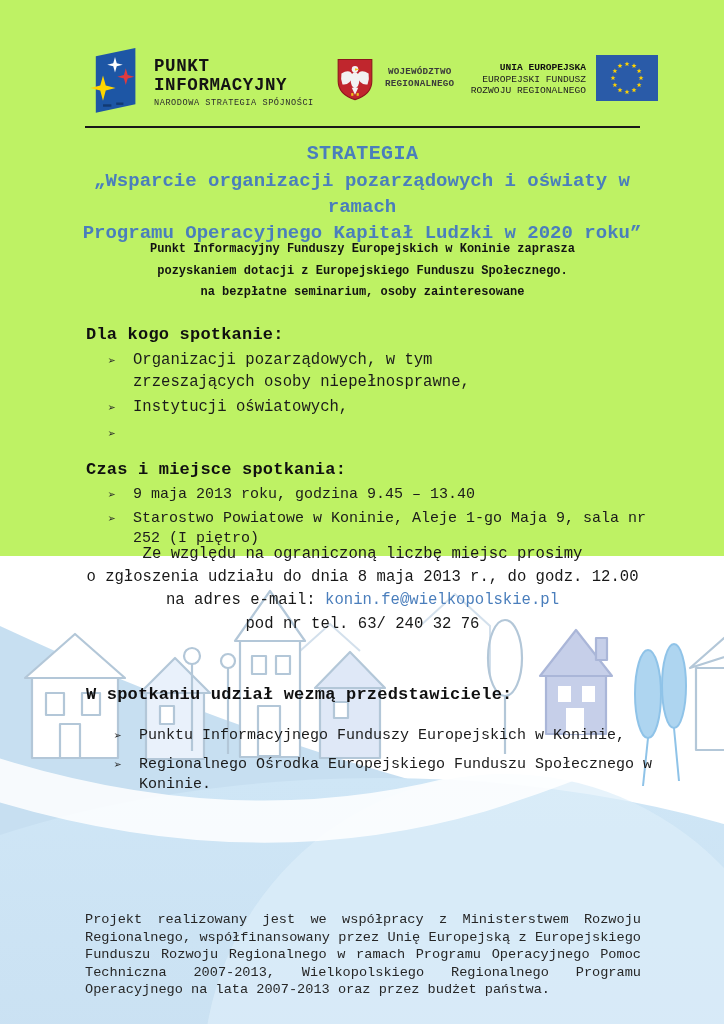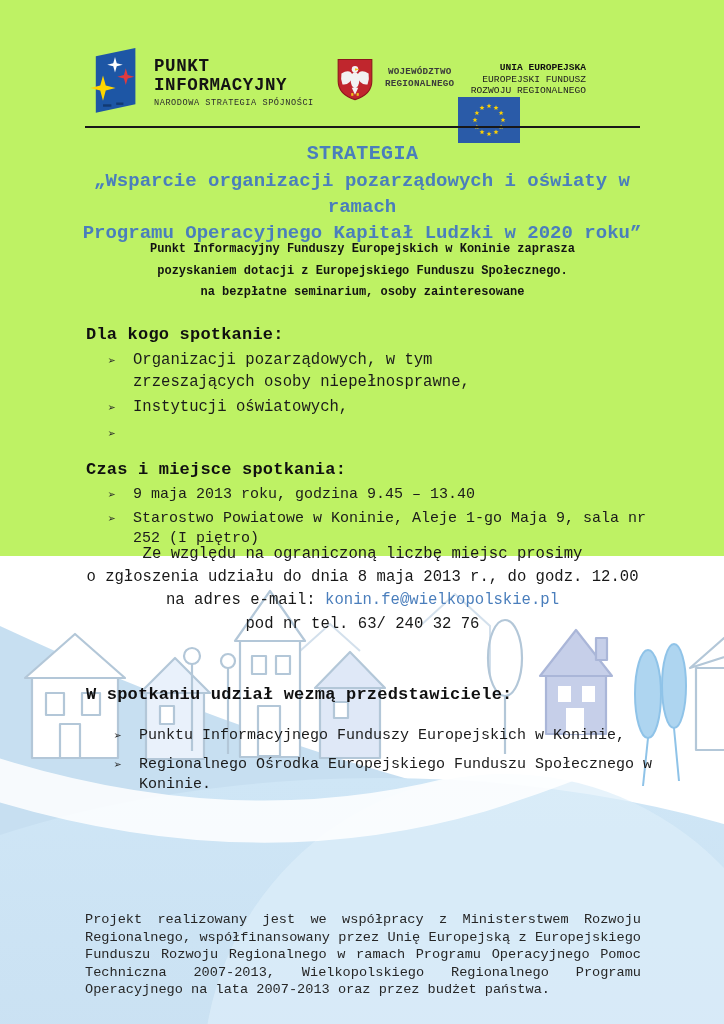--- a/index.html
+++ b/index.html
@@ -15,21 +15,21 @@
   
   .logo-nss{position:absolute;left:85px;top:40px;display:flex;align-items:flex-start;}
   .nss-text{margin-left:9px;padding-top:17px;}
   .nss-line{font-size:17.5px;font-weight:bold;letter-spacing:.6px;line-height:19px;color:#141414;}
   .nss-tag{font-size:8.6px;letter-spacing:.55px;color:#2c2c2c;margin-top:3px;white-space:nowrap;}
 
   .logo-region{position:absolute;left:336px;top:48px;display:flex;align-items:flex-start;}
   .region-text{margin-left:11px;padding-top:18px;text-align:center;}
   .region-line{font-size:9.3px;font-weight:bold;color:#3c3c3c;line-height:11.5px;letter-spacing:.2px;}
 
-  .logo-eu{position:absolute;left:448px;top:55px;display:flex;align-items:flex-start;flex-direction:column;}
+  .logo-eu{position:absolute;left:448px;top:55px;display:flex;align-items:flex-start;}
   .eu-text{width:138px;text-align:right;padding-top:7px;}
   .eu-line1{font-size:9.6px;font-weight:bold;color:#111;line-height:11.5px;}
   .eu-line{font-size:9.6px;color:#222;line-height:11.5px;}
   .eu-flag{margin-left:10px;}
 
   .header-divider{position:absolute;left:85px;top:126px;width:555px;height:2.4px;background:#181818;}
 
   
   .page-title{position:absolute;left:85px;top:142px;width:555px;text-align:center;
     font-size:20px;font-weight:bold;color:#4a7ebc;letter-spacing:.4px;}

